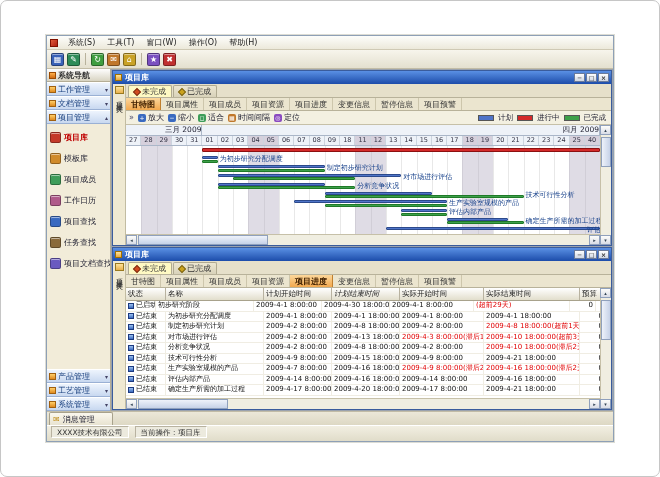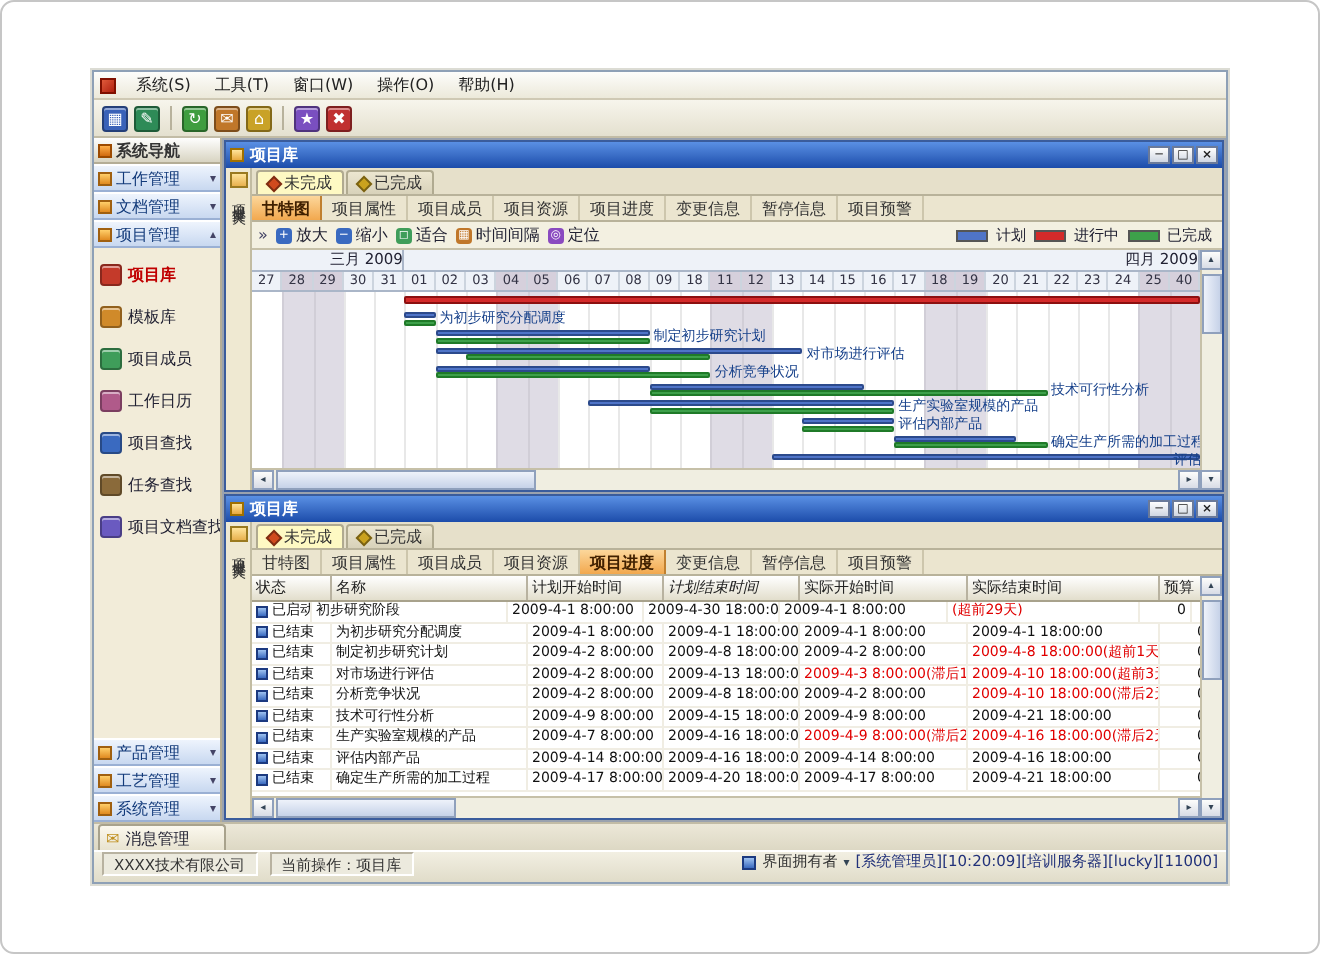--- a/index.html
+++ b/index.html
@@ -569,22 +569,16 @@
     <div class="msgrow">
       <div class="msgtab">
         <span class="mico">✉</span>
         <span>消息管理</span>
       </div>
     </div>
 
     <div class="statusbar">
       <span class="sb-sec">XXXX技术有限公司</span>
       <span class="sb-sec">当前操作：项目库</span>
-      <span class="sb-right">
-        <span class="owner-ico"></span>
-        <span>界面拥有者</span>
-        <span class="sb-drop">▾</span>
-        <span class="sb-session">[系统管理员][10:20:09][培训服务器][lucky][11000]</span>
-      </span>
     </div>
 
   </div>
 </div>
 
 </body></html>

